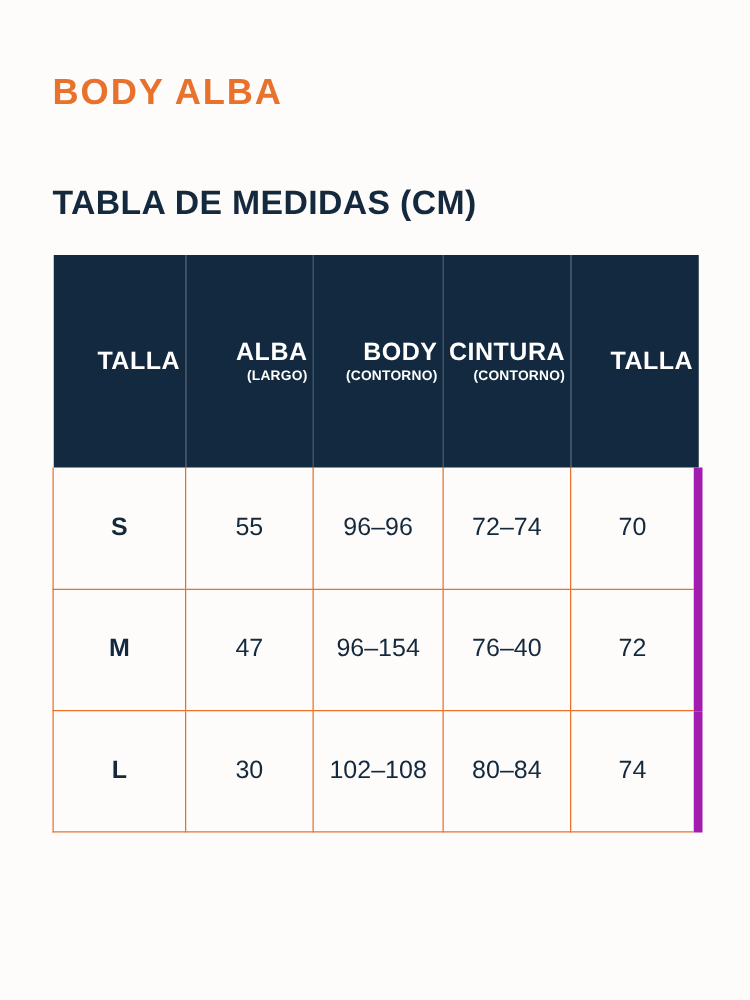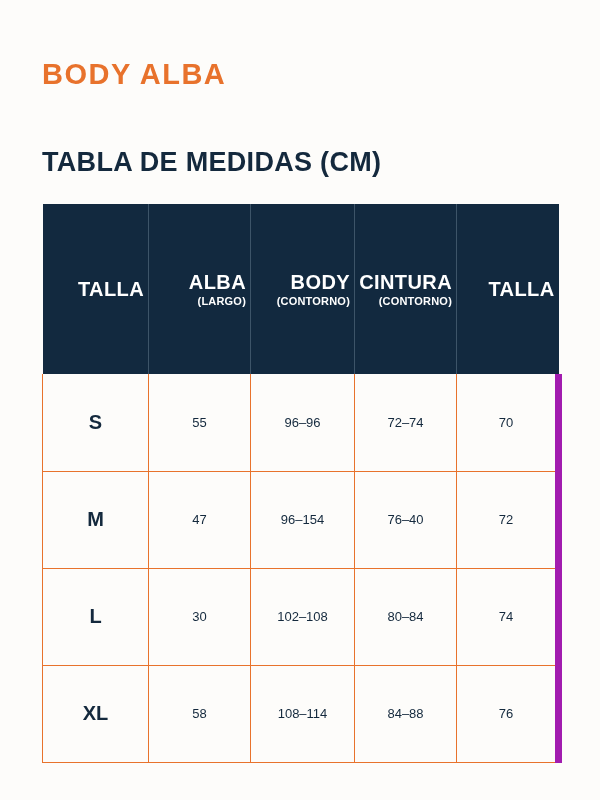--- a/index.html
+++ b/index.html
@@ -74,21 +74,21 @@
     font-weight: bold;
     letter-spacing: 0.2px;
     margin-top: 2px;
   }
   .th-sub:empty { display: none; }
 
   tbody td {
     height: 97px;
     text-align: center;
     vertical-align: middle;
-    font-size: 13px;
+    font-size: 20px;
     border-right: 1px solid #e8722c;
     border-bottom: 1px solid #e8722c;
     border-left: none;
     box-sizing: border-box;
     color: #14293d;
   }
   tbody tr td:first-child {
     border-left: 1px solid #e8722c;
     font-weight: bold;
     font-size: 20px;
@@ -153,23 +153,16 @@
         <td>76–40</td>
         <td>72</td>
       </tr>
       <tr>
         <td>L</td>
         <td>30</td>
         <td>102–108</td>
         <td>80–84</td>
         <td>74</td>
       </tr>
-      <tr>
-        <td>XL</td>
-        <td>58</td>
-        <td>108–114</td>
-        <td>84–88</td>
-        <td>76</td>
-      </tr>
     </tbody>
   </table>
 
 </div>
 
 </body></html>

